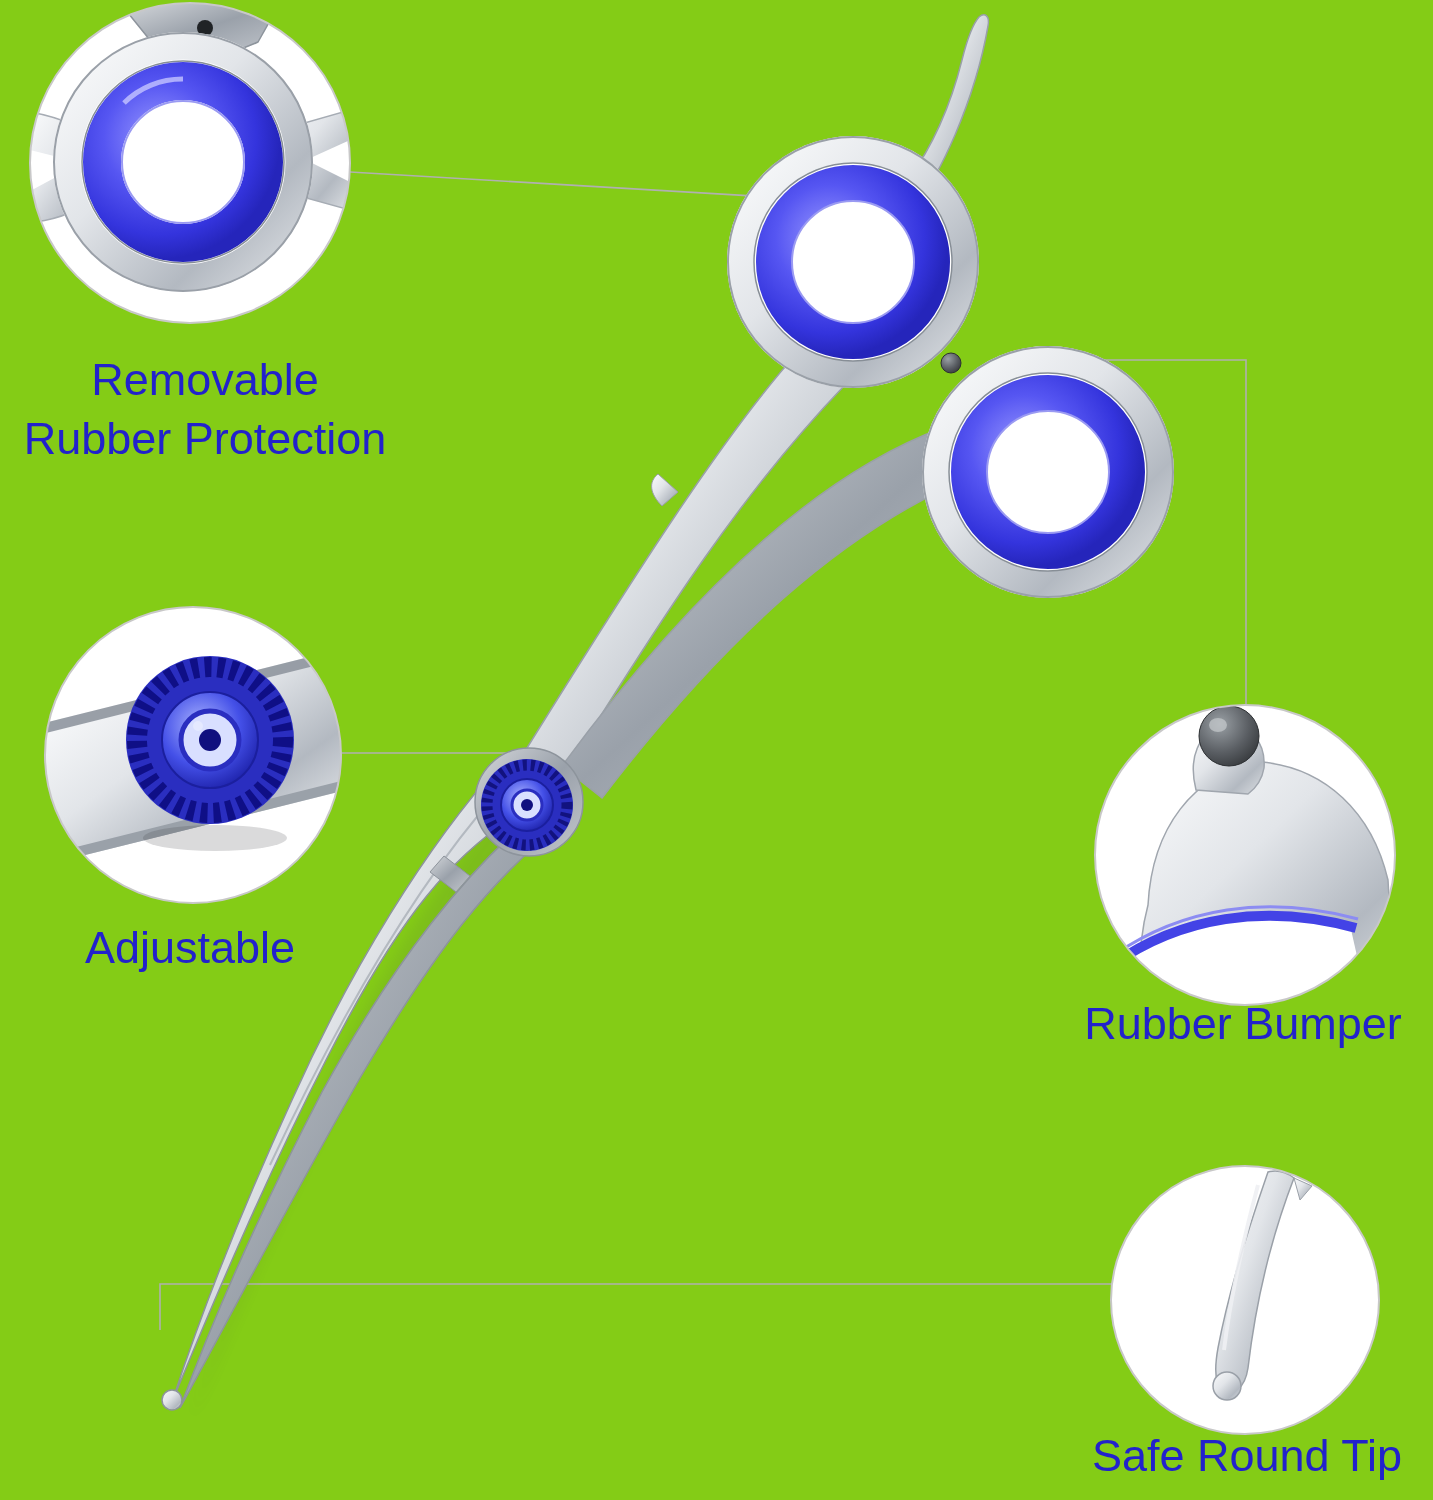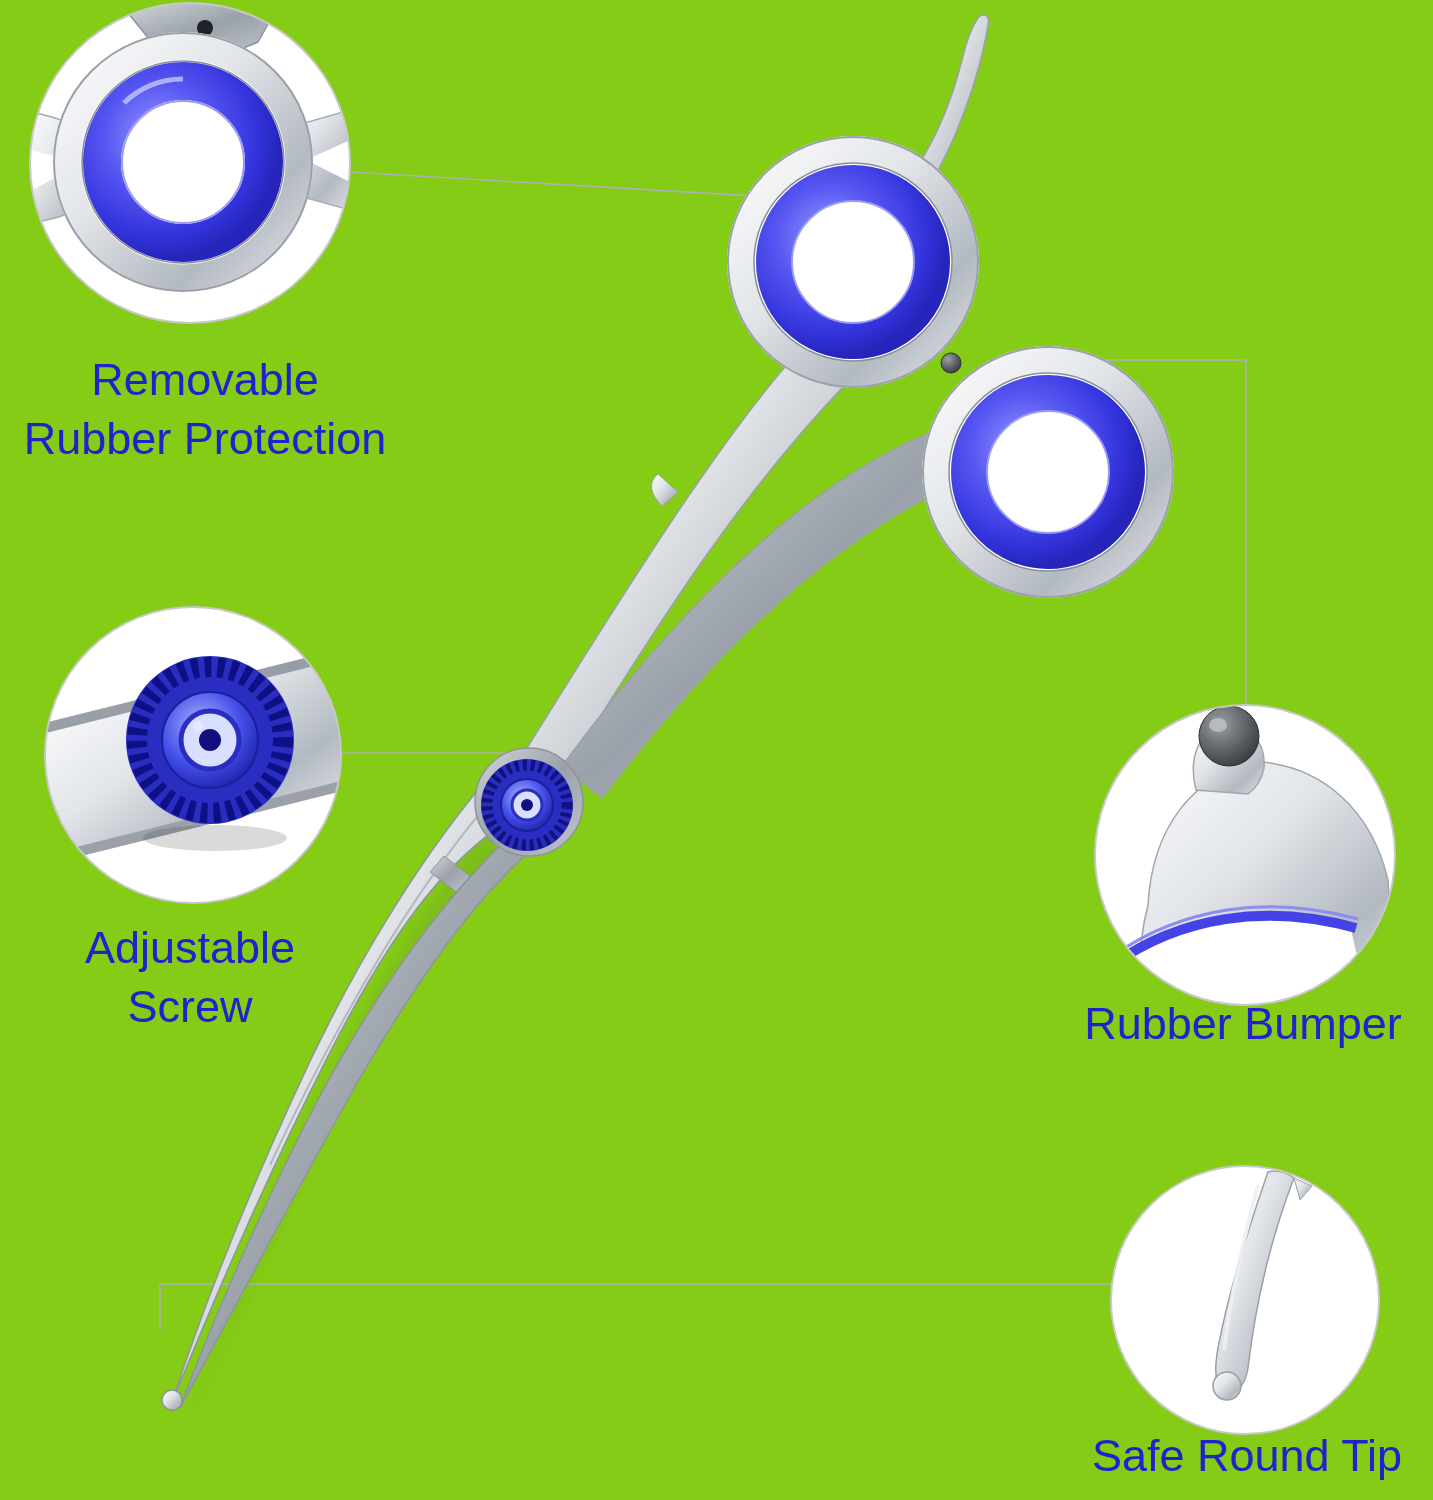--- a/index.html
+++ b/index.html
@@ -194,21 +194,20 @@
     </g>
   </svg>
 
   <div class="label" style="left:-15px; top:350px; width:440px;">
     <div>Removable</div>
     <div>Rubber Protection</div>
   </div>
 
   <div class="label" style="left:10px; top:890px; width:360px;margin-top:28px;">
     <div>Adjustable</div>
-    <div>Screw</div>
   </div>
 
   <div class="label" style="left:1043px; top:994px; width:400px;">
     <div>Rubber Bumper</div>
   </div>
 
   <div class="label" style="left:1047px; top:1426px; width:400px;">
     <div>Safe Round Tip</div>
   </div>
 

